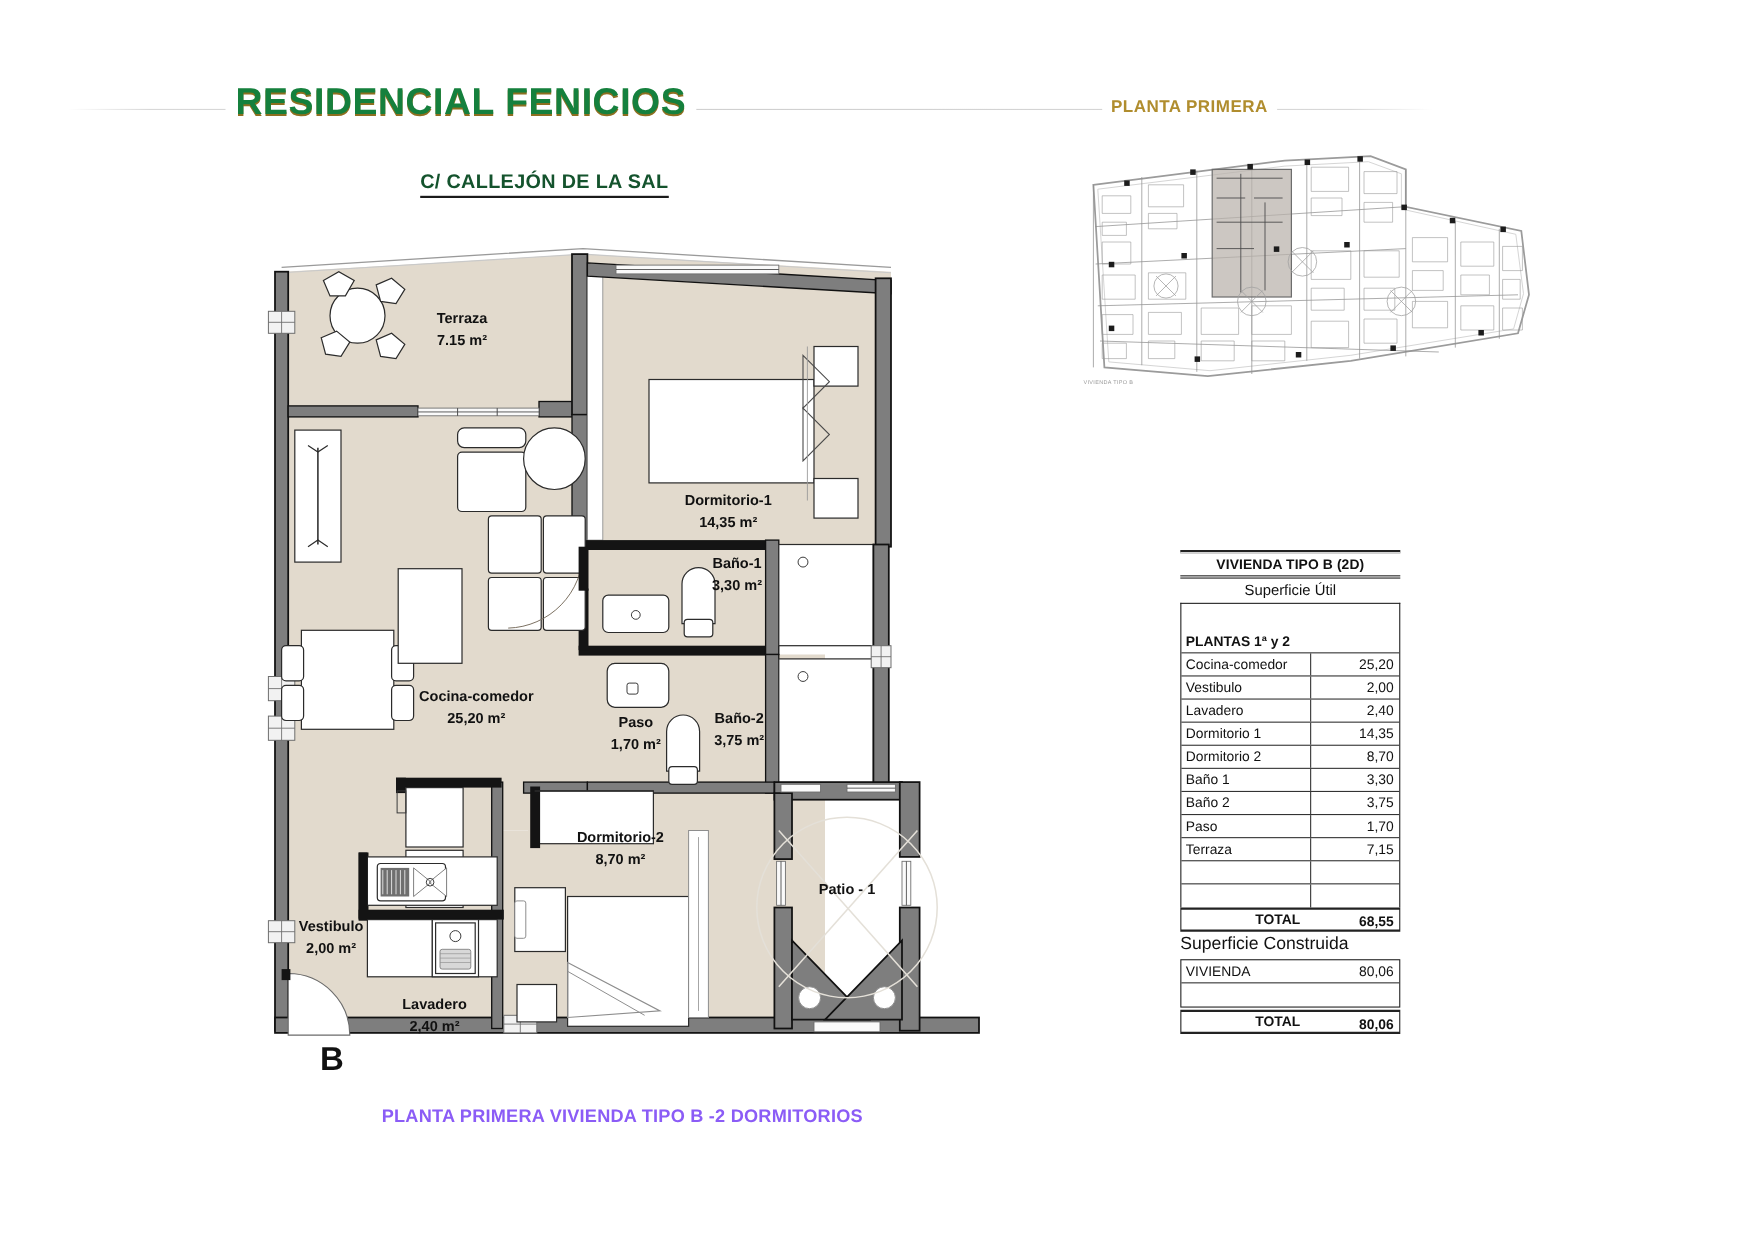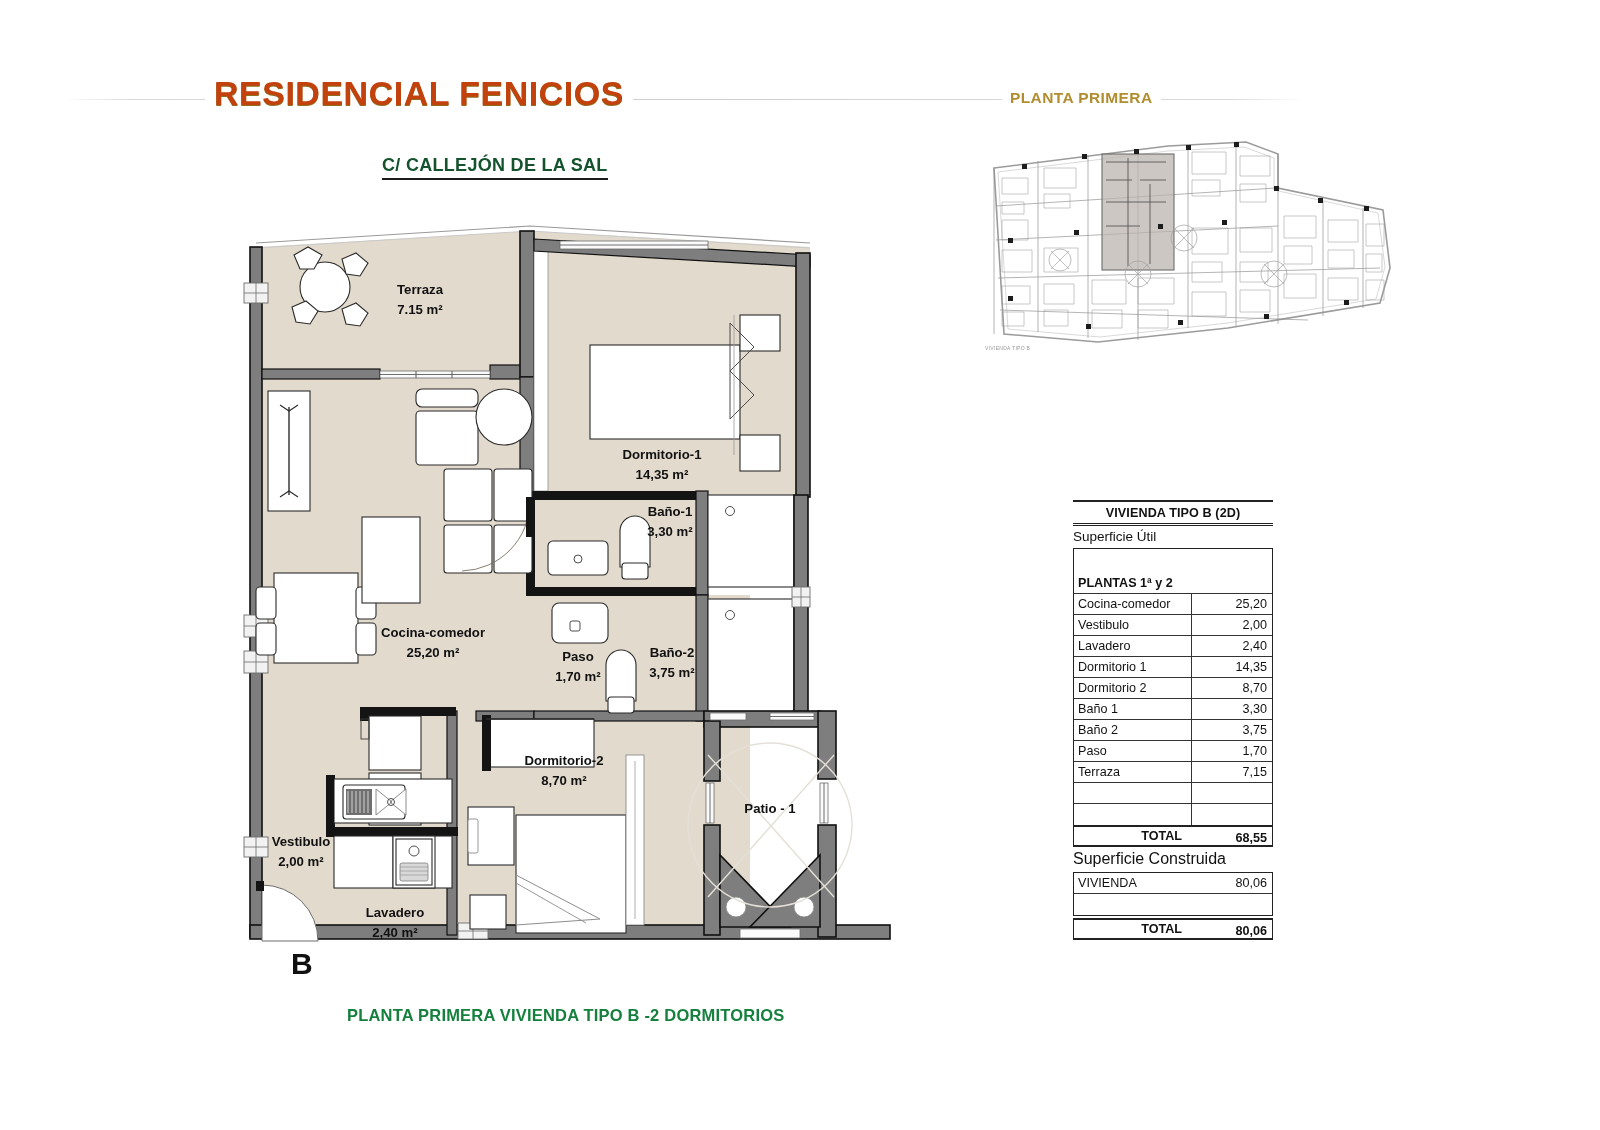--- a/index.html
+++ b/index.html
@@ -12,37 +12,37 @@
   #page { position: relative; width: 1600px; height: 1130px; background: #fff; }
 
   
   .hdr-rule {
     position: absolute; left: 62px; top: 99px; width: 1240px; height: 1px;
     background: linear-gradient(to right, #ffffff 0%, #d8d8d8 6%, #d0d0d0 50%, #d8d8d8 94%, #ffffff 100%);
   }
   .brand-title {
     position: absolute; left: 205px; top: 74px;
     font-size: 34px; font-weight: bold; letter-spacing: .5px;
-    color: #c2410c; background: #fff; padding: 0 9px;
+    color: #15803d; background: #fff; padding: 0 9px;
     font-family: "Liberation Sans", sans-serif;
     text-shadow: 0 1px 0 #8d6f20;
   }
   .plant-title {
     position: absolute; left: 1002px; top: 89px;
     font-size: 15.5px; font-weight: bold; letter-spacing: .4px;
     color: #b08d2e; background: #fff; padding: 0 8px;
   }
   .street-title {
     position: absolute; left: 382px; top: 155px;
     font-size: 18px; font-weight: bold; color: #14532d;
     letter-spacing: .3px; border-bottom: 2px solid #1b1b1b; padding-bottom: 2px;
   }
   .footer-caption {
     position: absolute; left: 347px; top: 1006px;
-    font-size: 16.5px; font-weight: bold; color: #15803d; letter-spacing: .2px;
+    font-size: 16.5px; font-weight: bold; color: #8b5cf6; letter-spacing: .2px;
   }
   .letter-b {
     position: absolute; left: 291px; top: 947px;
     font-size: 30px; font-weight: bold; color: #111;
   }
 
   
   .keyplan { position: absolute; left: 978px; top: 128px; width: 420px; height: 230px; }
   .keyplan-note {
     position: absolute; left: 985px; top: 345px; font-size: 5px; color: #999;
@@ -57,21 +57,21 @@
     position: absolute; left: 1073px; top: 500px; width: 200px;
     font-size: 12.5px; color: #111;
   }
   .tbl .top-rule { height: 3px; background: #222; border-bottom: 1px solid #fff; }
   .tbl .title-row {
     text-align: center; font-weight: bold; font-size: 12.6px; padding: 3px 0 3px;
     letter-spacing: .1px;
   }
   .tbl .dbl-under { border-bottom: 3px double #222; }
   .tbl .sub-row {
-    text-align: left; font-size: 13.5px; padding: 3px 0 4px; font-weight: normal;
+    text-align: center; font-size: 13.5px; padding: 3px 0 4px; font-weight: normal;
   }
   .tbl .grid { border: 1.6px solid #222; border-bottom: none; }
   .tbl .row {
     display: flex; border-bottom: 1.2px solid #333; height: 21px; align-items: center;
   }
   .tbl .row:last-child { border-bottom: none; }
   .tbl .c-name {
     flex: 0 0 118px; padding-left: 4px; font-size: 12.6px;
     border-right: 1.2px solid #333; height: 100%; display: flex; align-items: center;
   }

